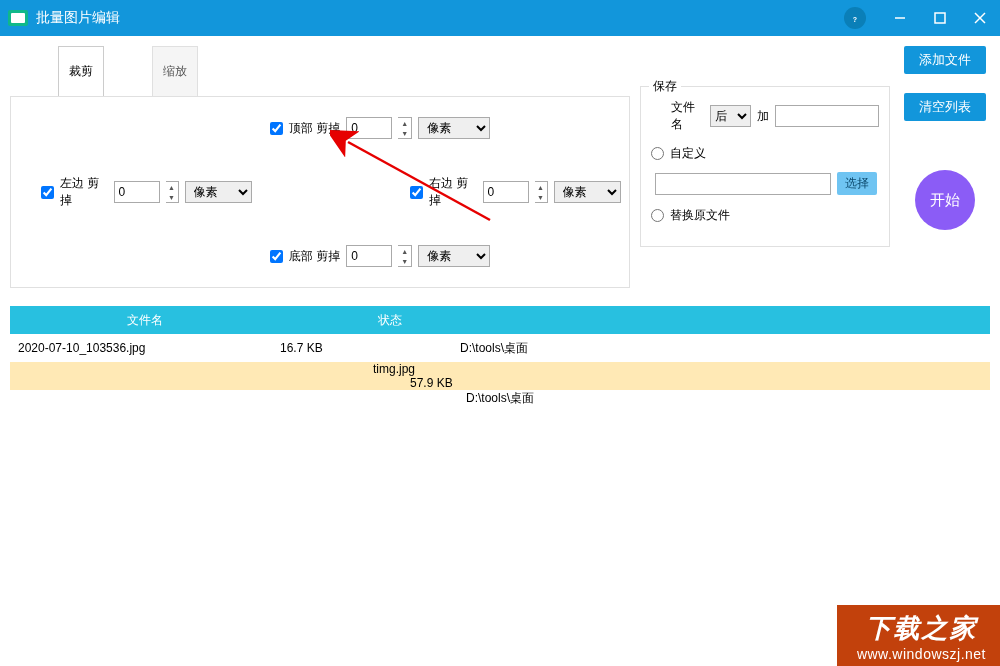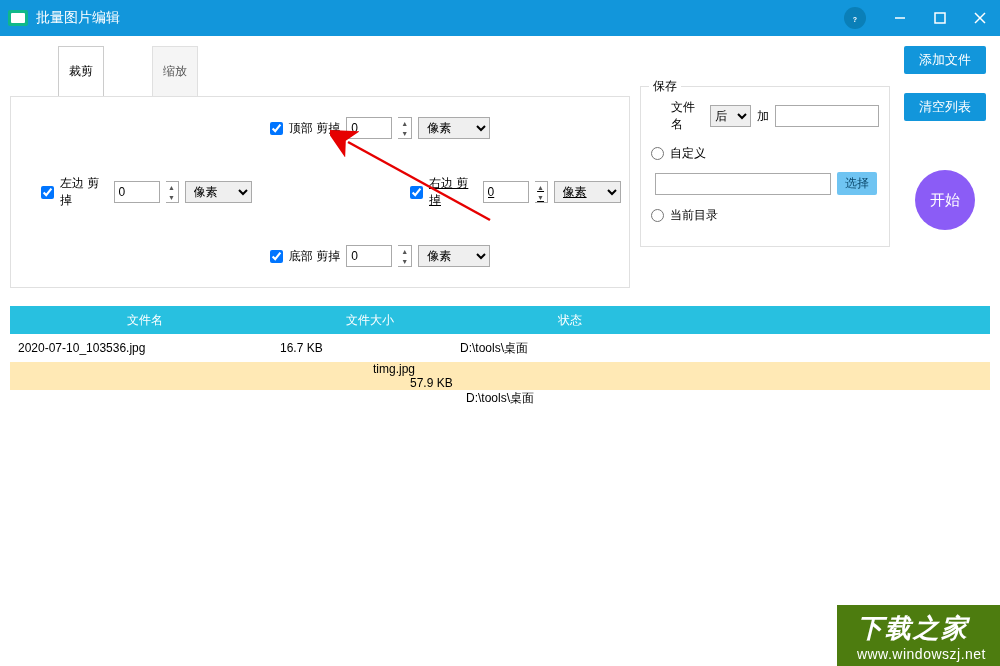--- a/index.html
+++ b/index.html
@@ -19,21 +19,21 @@
 
 .tabs { display: flex; }
 .tab { padding: 16px 10px; border: 1px solid #ccc; border-bottom: none; background: #fff; cursor: pointer; margin-left: 48px; }
 .tab.inactive { background: #f5f5f5; color: #555; border-color: #e0e0e0; }
 
 .crop-group { border: 1px solid #e0e0e0; padding: 20px 8px; position: relative; }
 .crop-row { display: flex; align-items: center; gap: 6px; }
 .crop-row.center { justify-content: center; margin-left: 120px; }
 .crop-middle { display: flex; align-items: center; gap: 40px; margin: 36px 0; }
 .crop-middle .left-cell { margin-left: 22px; }
-.crop-middle .right-cell { margin-left: 118px; text-decoration: underline; }
+.crop-middle .right-cell { margin-left: 118px; }
 
 .cb { width: 13px; height: 13px; }
 .num-input { width: 46px; height: 22px; border: 1px solid #aaa; padding: 0 4px 0 4px; }
 .spinner { width: 14px; height: 22px; border: 1px solid #aaa; border-left:none; display:flex; flex-direction:column; }
 .spinner div { flex:1; display:flex; align-items:center; justify-content:center; font-size:7px; cursor:pointer; color:#555; }
 .unit-select { height: 22px; width: 72px; border: 1px solid #aaa; padding: 0 4px; background:#efefef; }
 
 .save-group { border: 1px solid #e0e0e0; padding: 12px 10px; width: 250px; position: relative; margin-left: 10px; margin-top: 40px;}
 .save-group .legend, .crop-group .legend-hidden { position: absolute; top: -9px; left: 8px; background: #fff; padding: 0 4px; }
 .save-group label { display: flex; align-items: center; gap: 6px; margin-bottom: 10px; }
@@ -54,21 +54,21 @@
 .ft-row.even { background: #ffe9b5; flex-direction: column; }
 .col-name { width: 270px; padding-left: 8px; }
 .col-size { width: 180px; }
 .col-path { flex: 1; }
 .col-status { width: 220px; text-align: center; }
 .ft-header .col-name, .ft-header .col-size, .ft-header .col-path, .ft-header .col-status { text-align: center; }
 .ft-header .col-name { padding-left:0; }
 
 .arrow-overlay { position: absolute; left: 330px; top: 120px; pointer-events: none; }
 
-.watermark { position: absolute; right: 0; bottom: 0; background: #4d7c0f; color: #fff; padding: 6px 14px 4px 20px; font-family: "KaiTi", serif; }
+.watermark { position: absolute; right: 0; bottom: 0; background: #c2410c; color: #fff; padding: 6px 14px 4px 20px; font-family: "KaiTi", serif; text-align:center; }
 .watermark .big { font-size: 26px; font-weight: bold; font-style: italic; letter-spacing: 2px; }
 .watermark .small { font-size: 14px; letter-spacing: 0.5px; }
 </style>
 </head>
 <body>
 
 <div class="titlebar">
   <div class="app-icon"></div>
   <div class="title">批量图片编辑</div>
   <div class="spacer"></div>
@@ -163,37 +163,36 @@
         <label>
           <input type="radio" name="sv" style="">
           <span>自定义</span>
         </label>
         <div class="indent" style="margin-left:4px;">
           <input type="text" style="width: 176px;" value="">
           <button class="choose-btn">选择</button>
         </div>
         <label>
           <input type="radio" name="sv" style="">
-          <span>当前目录</span>
+          <span>替换原文件</span>
         </label>
       </div>
     </div>
   </div>
 
   <div class="right-panel">
     <button class="action-btn">添加文件</button>
     <button class="action-btn">清空列表</button>
     <button class="start-btn">开始</button>
   </div>
 </div>
 
 <div class="file-table">
   <div class="ft-header">
     <div class="col-name">文件名</div>
-    <div class="col-size">文件大小</div>
     <div class="col-status">状态</div>
   </div>
   <div class="ft-row odd">
     <div class="col-name">2020-07-10_103536.jpg</div>
     <div class="col-size">16.7 KB</div>
     <div class="col-path">D:\tools\桌面</div>
     <div class="col-status"></div>
   </div>
   <div class="ft-row even">
     <div class="col-name">timg.jpg</div>

